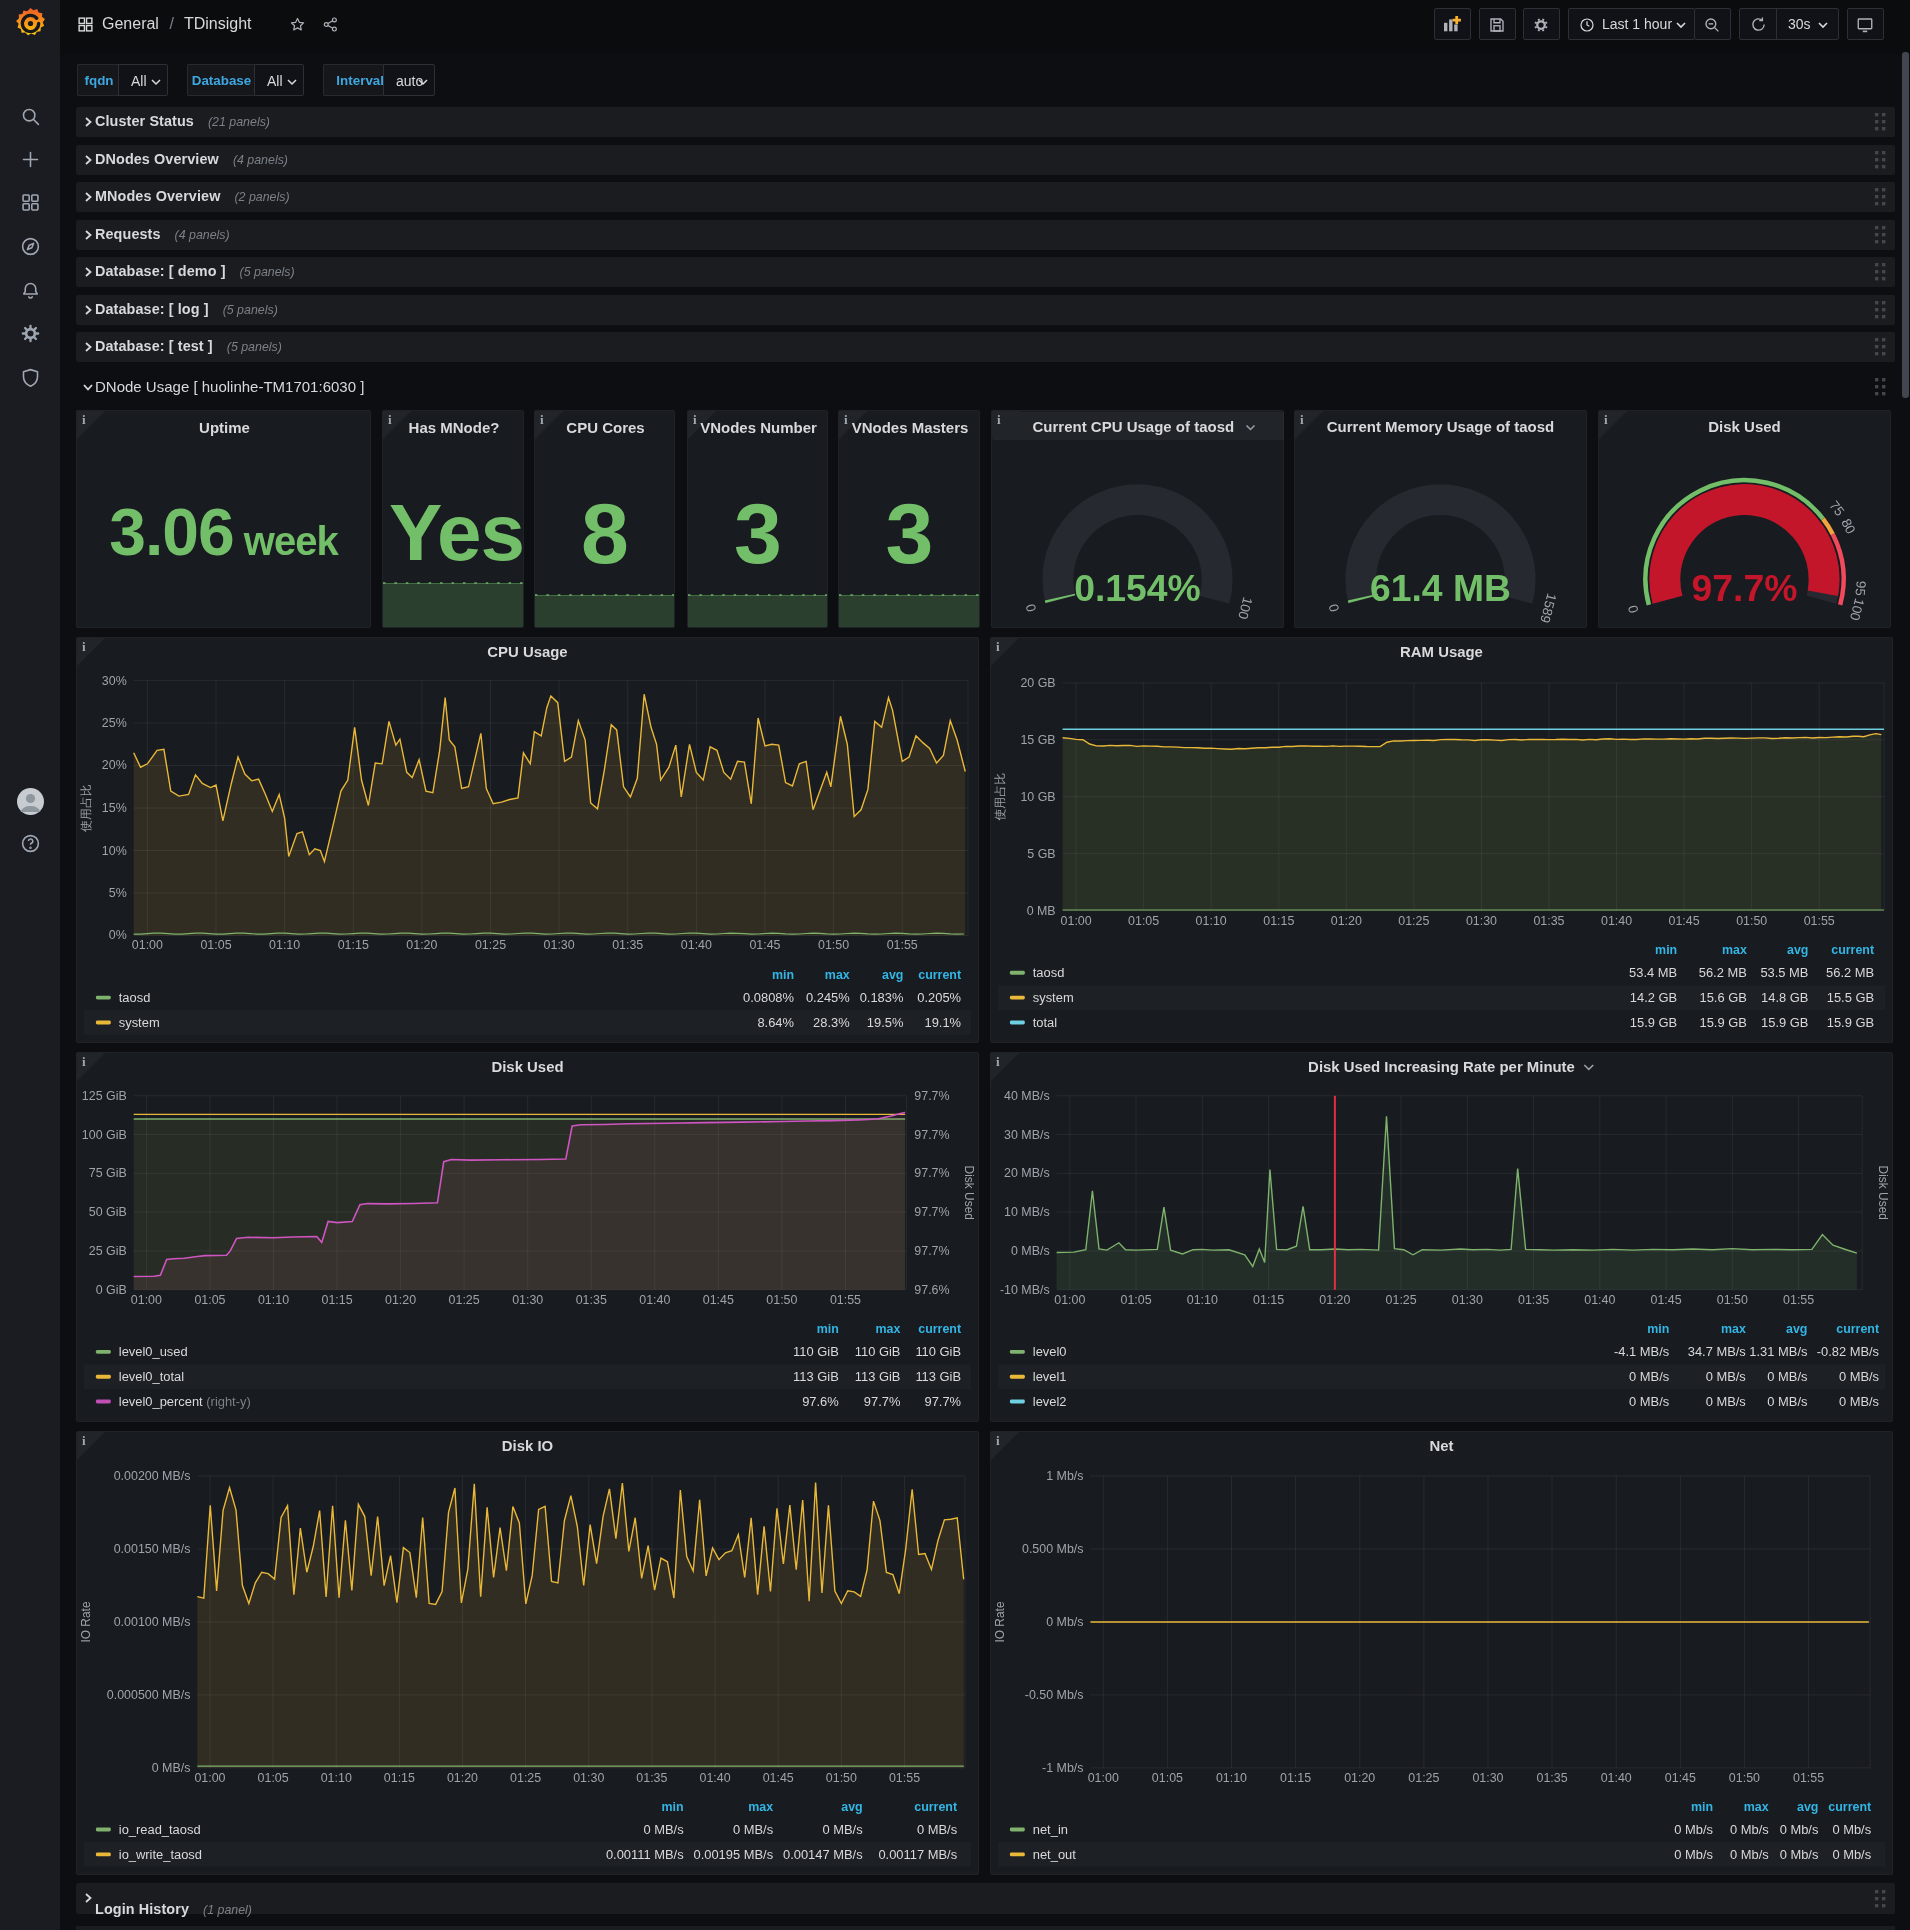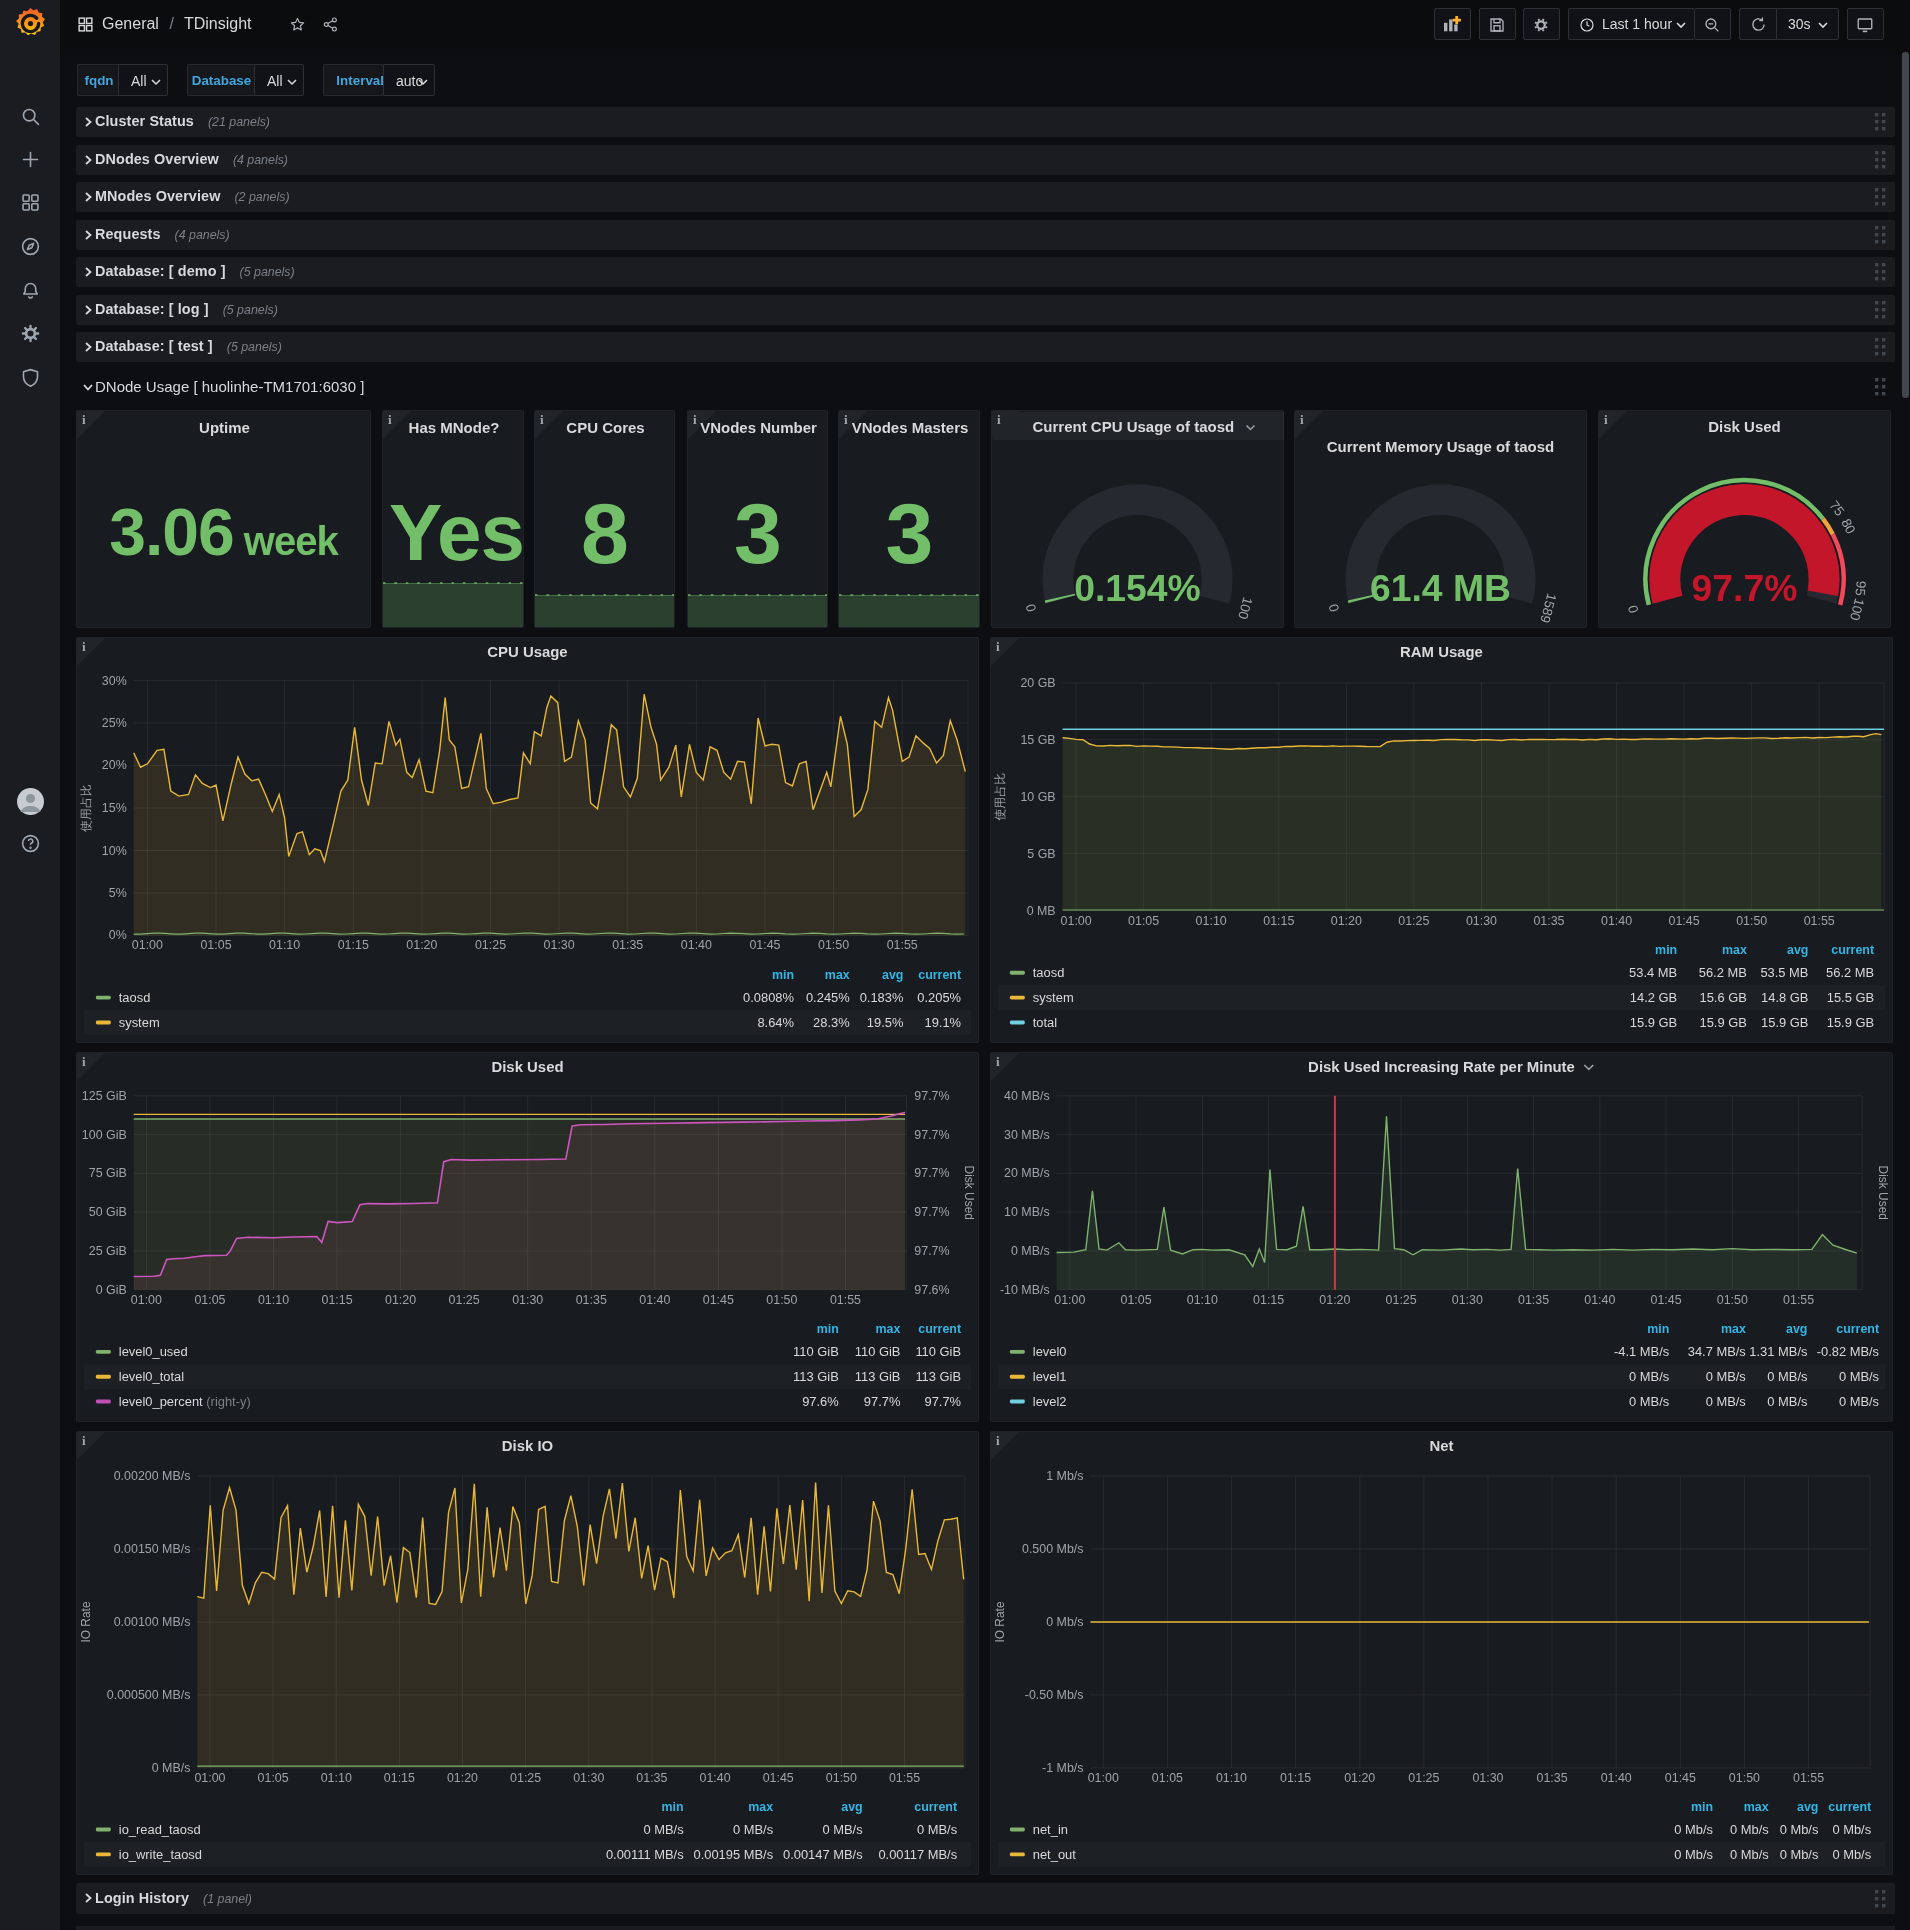--- a/index.html
+++ b/index.html
@@ -257,21 +257,21 @@
       <rect x="0" y="0" width="3.4" height="3.4" fill="#42464d"></rect>
       <rect x="7" y="0" width="3.4" height="3.4" fill="#42464d"></rect>
       <rect x="0" y="7" width="3.4" height="3.4" fill="#42464d"></rect>
       <rect x="7" y="7" width="3.4" height="3.4" fill="#42464d"></rect>
       <rect x="0" y="14" width="3.4" height="3.4" fill="#42464d"></rect>
       <rect x="7" y="14" width="3.4" height="3.4" fill="#42464d"></rect>
     </svg>
   </div>
 <div class="rowhdr" style="top:1883px;height:31px"><svg class="chev" viewBox="0 0 12 12" fill="none" stroke="#d8d9da" stroke-width="1.8">
       <path d="M4 2 l4.5 4 L4 10"></path>
-    </svg><span class="tt" style="padding-top:7px">Login History</span><span class="cnt">(1 panel)</span><svg class="dots" viewBox="0 0 13 18">
+    </svg><span class="tt" style="padding-top:18px">Login History</span><span class="cnt">(1 panel)</span><svg class="dots" viewBox="0 0 13 18">
       <rect x="0" y="0" width="3.4" height="3.4" fill="#42464d"></rect>
       <rect x="7" y="0" width="3.4" height="3.4" fill="#42464d"></rect>
       <rect x="0" y="7" width="3.4" height="3.4" fill="#42464d"></rect>
       <rect x="7" y="7" width="3.4" height="3.4" fill="#42464d"></rect>
       <rect x="0" y="14" width="3.4" height="3.4" fill="#42464d"></rect>
       <rect x="7" y="14" width="3.4" height="3.4" fill="#42464d"></rect>
     </svg></div>
 <div class="abs" style="left:76px;top:1926px;width:1819px;height:4px;background:#1a1c20"></div>
 <div class="abs" style="left:1902px;top:52px;width:7px;height:346px;background:#42464e;border-radius:3px"></div>
 <div class="panel" style="left:76px;top:410px;width:295px;height:218px">
@@ -337,21 +337,21 @@
     <path d="M 1065.7 602.7 A 80 80 0 1 1 1220.3 602.7" stroke="#26292f" stroke-width="31" fill="none"></path>
     <path d="M 1065.5 602 A 80 80 0 0 1 1065 599.9" stroke="#73bf69" stroke-width="31" fill="none"></path>
     <text x="1035.3" y="614.9" font-size="13.5" fill="#9fa4ab" text-anchor="middle" transform="rotate(75 1035.3 610.9)">0</text>
     <text x="1250.7" y="614.9" font-size="13.5" fill="#9fa4ab" text-anchor="middle" transform="rotate(105 1250.7 610.9)">100</text>
     <text x="1143" y="604" font-size="37.5" font-weight="bold" fill="#73bf69" text-anchor="middle">0.154%</text>
   </svg>
 <div class="panel" style="left:1294px;top:410px;width:293px;height:218px">
     <div class="icorner" style="left:0;top:0"></div>
     <div class="iletter" style="left:5px;top:1px">i</div>
   </div>
-<div class="ptitle" style="left:1294px;top:438px;width:293px">Current Memory Usage of taosd</div>
+<div class="ptitle" style="left:1294px;top:418px;width:293px">Current Memory Usage of taosd</div>
 <svg class="abs" style="left:1294px;top:410px" width="293" height="218" viewBox="1301 412 294 219">
     <path d="M 1370.7 602.7 A 80 80 0 1 1 1525.3 602.7" stroke="#26292f" stroke-width="31" fill="none"></path>
     <path d="M 1370.5 602 A 80 80 0 0 1 1370 599.9" stroke="#73bf69" stroke-width="31" fill="none"></path>
     <text x="1340.3" y="614.9" font-size="13.5" fill="#9fa4ab" text-anchor="middle" transform="rotate(75 1340.3 610.9)">0</text>
     <text x="1555.7" y="614.9" font-size="13.5" fill="#9fa4ab" text-anchor="middle" transform="rotate(105 1555.7 610.9)">1589</text>
     <text x="1448" y="604" font-size="37.5" font-weight="bold" fill="#73bf69" text-anchor="middle">61.4 MB</text>
   </svg>
 <div class="panel" style="left:1598px;top:410px;width:293px;height:218px">
     <div class="icorner" style="left:0;top:0"></div>
     <div class="iletter" style="left:5px;top:1px">i</div>

